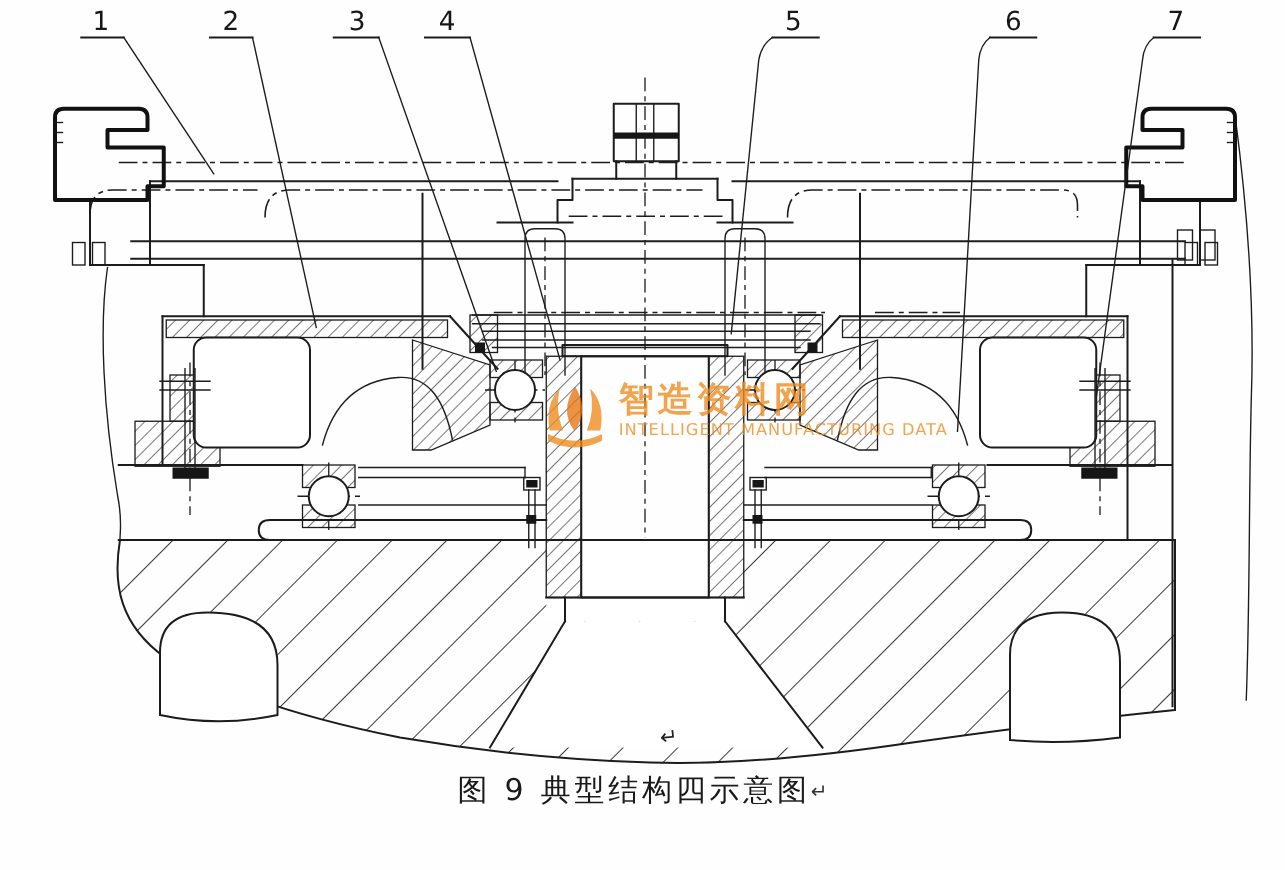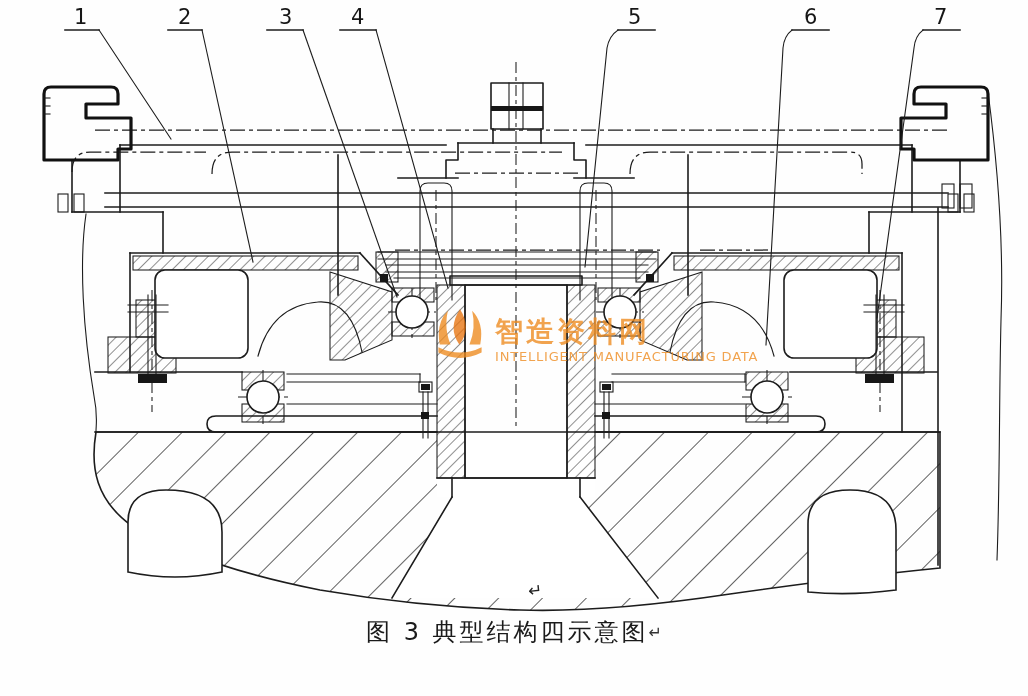--- a/index.html
+++ b/index.html
@@ -10,21 +10,21 @@
   .s1{stroke:#1c1c1c;fill:none;stroke-width:1.1;stroke-linecap:square;}
   .th{stroke:#111;fill:none;stroke-width:3.2;stroke-linejoin:round;}
   .ph{stroke:#1c1c1c;fill:none;stroke-width:1.25;stroke-dasharray:15 4 4 4;}
   .cx{stroke:#1c1c1c;fill:none;stroke-width:1.05;stroke-dasharray:11 4 4 4;}
   .hf{fill:url(#hf);stroke:#1c1c1c;stroke-width:1.05;}
   .hcb{fill:url(#hc);stroke:#1c1c1c;stroke-width:1.6;}
   .wh{fill:#fff;stroke:none;}
   .whs{fill:#fff;stroke:#1c1c1c;stroke-width:1.6;}
   .bk{fill:#161616;stroke:none;}
   .num{font-size:21px;}
-  .watermark{position:absolute;left:433px;top:306px;display:flex;align-items:flex-end;gap:8px;
+  .watermark{position:absolute;left:433px;top:306px;display:flex;align-items:flex-start;gap:8px;
              opacity:.78;pointer-events:none;}
   .wm-name{font-size:28px;font-weight:bold;letter-spacing:3px;line-height:1;}
   .wm-sub{font-size:13px;letter-spacing:.8px;margin-top:3px;}
   .caption{position:absolute;left:50%;top:616px;transform:translateX(-50%);
            font-size:24px;letter-spacing:3px;color:#1a1a1a;white-space:nowrap;}
   .caption .ret{font-size:16px;letter-spacing:0;vertical-align:2px;color:#333;}
   .inline-ret{position:absolute;left:528px;top:580px;font-size:17px;color:#222;transform:rotate(-6deg);}
 </style>
 </head>
 <body>
@@ -292,16 +292,16 @@
     <div class="wm-name">智造资料网</div>
     <div class="wm-sub">INTELLIGENT MANUFACTURING DATA</div>
   </div>
 </div>
 
 
 <div class="inline-ret">↵</div>
 
 
 <div class="caption">
-  <span>图 3  典型结构四示意图</span><span class="ret">↵</span>
+  <span>图 9  典型结构四示意图</span><span class="ret">↵</span>
 </div>
 
 </div>
 
 </body></html>

